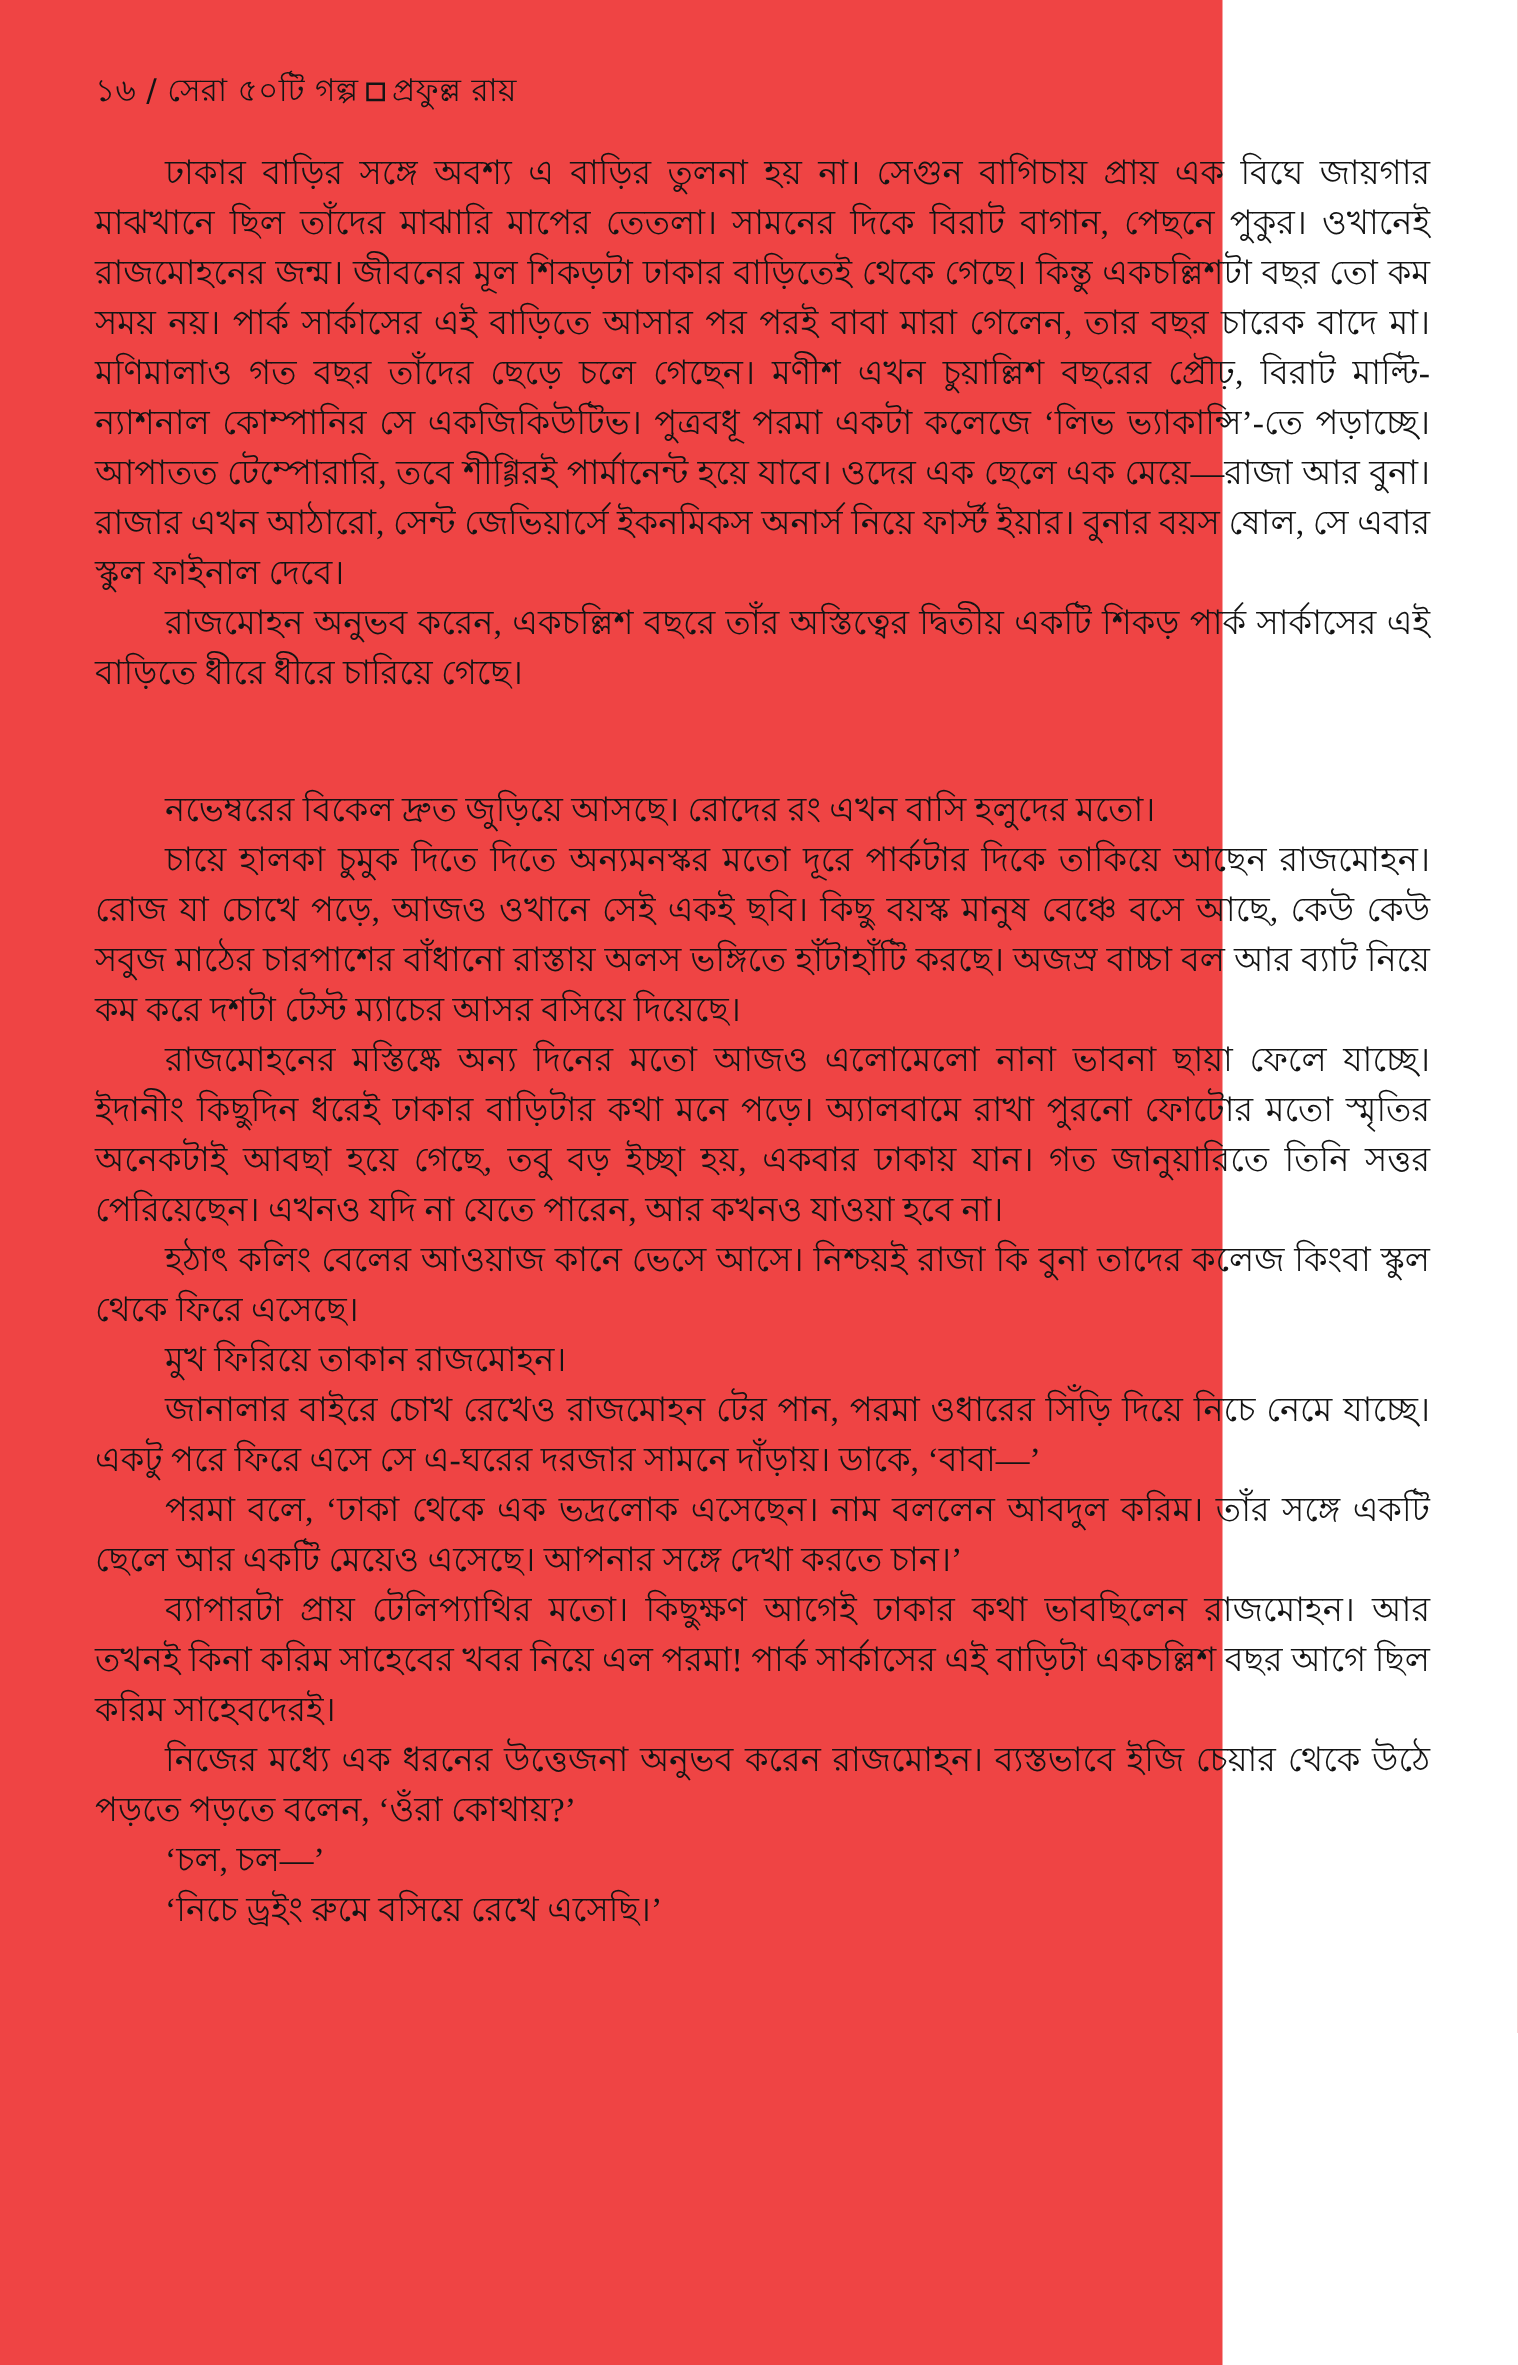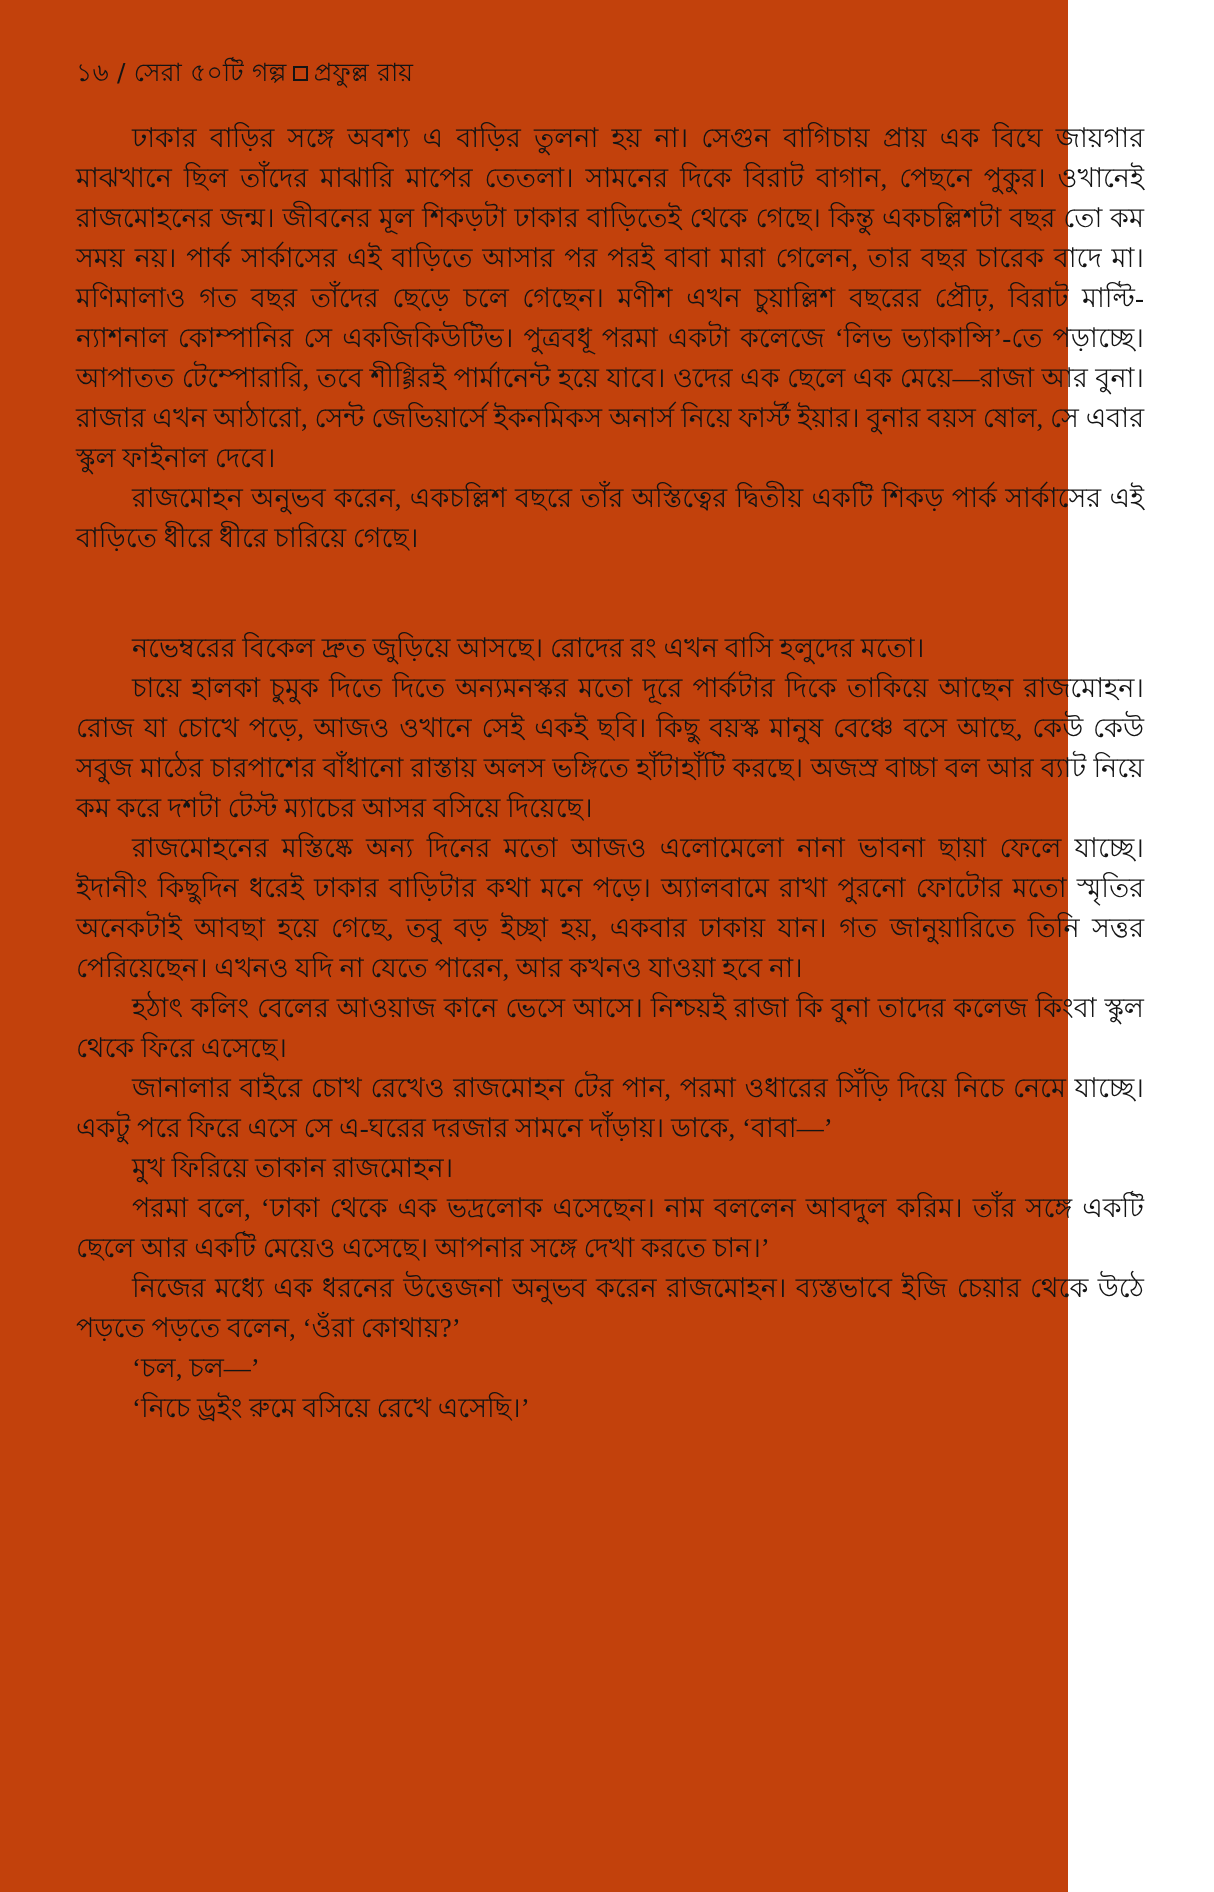--- a/index.html
+++ b/index.html
@@ -3,22 +3,22 @@
 <meta charset="utf-8">
 <style>
   html, body { margin: 0; padding: 0; background: #ffffff; }
   body {
     width: 1214px; height: 1892px; overflow: hidden;
     font-family: "DejaVu Sans", "Liberation Sans", sans-serif;
     color: #141414;
   }
   .page {
     position: relative;
-    width: 1068px; height: 1892px;
-    background: #c2410c;
+    width: 978px; height: 1892px;
+    background: #ef4444;
   }
   .running-head {
     position: absolute; left: 76px; top: 56px;
     font-size: 25px; line-height: 34px; letter-spacing: 0.2px;
     white-space: nowrap;
   }
   .running-head .sep-box {
     display: inline-block; width: 11px; height: 11px;
     border: 2px solid #141414; margin: 0 6px 2px 6px; vertical-align: middle;
   }
@@ -44,21 +44,22 @@
   <div class="body">
     <p class="para">ঢাকার বাড়ির সঙ্গে অবশ্য এ বাড়ির তুলনা হয় না। সেগুন বাগিচায় প্রায় এক বিঘে জায়গার মাঝখানে ছিল তাঁদের মাঝারি মাপের তেতলা। সামনের দিকে বিরাট বাগান, পেছনে পুকুর। ওখানেই রাজমোহনের জন্ম। জীবনের মূল শিকড়টা ঢাকার বাড়িতেই থেকে গেছে। কিন্তু একচল্লিশটা বছর তো কম সময় নয়। পার্ক সার্কাসের এই বাড়িতে আসার পর পরই বাবা মারা গেলেন, তার বছর চারেক বাদে মা। মণিমালাও গত বছর তাঁদের ছেড়ে চলে গেছেন। মণীশ এখন চুয়াল্লিশ বছরের প্রৌঢ়, বিরাট মাল্টি-ন্যাশনাল কোম্পানির সে একজিকিউটিভ। পুত্রবধূ পরমা একটা কলেজে ‘লিভ ভ্যাকান্সি’-তে পড়াচ্ছে। আপাতত টেম্পোরারি, তবে শীগ্গিরই পার্মানেন্ট হয়ে যাবে। ওদের এক ছেলে এক মেয়ে—রাজা আর বুনা। রাজার এখন আঠারো, সেন্ট জেভিয়ার্সে ইকনমিকস অনার্স নিয়ে ফার্স্ট ইয়ার। বুনার বয়স ষোল, সে এবার স্কুল ফাইনাল দেবে।</p>
     <p class="para">রাজমোহন অনুভব করেন, একচল্লিশ বছরে তাঁর অস্তিত্বের দ্বিতীয় একটি শিকড় পার্ক সার্কাসের এই বাড়িতে ধীরে ধীরে চারিয়ে গেছে।</p>
 
     <div class="scene-break"></div>
 
     <p class="para">নভেম্বরের বিকেল দ্রুত জুড়িয়ে আসছে। রোদের রং এখন বাসি হলুদের মতো।</p>
     <p class="para">চায়ে হালকা চুমুক দিতে দিতে অন্যমনস্কর মতো দূরে পার্কটার দিকে তাকিয়ে আছেন রাজমোহন। রোজ যা চোখে পড়ে, আজও ওখানে সেই একই ছবি। কিছু বয়স্ক মানুষ বেঞ্চে বসে আছে, কেউ কেউ সবুজ মাঠের চারপাশের বাঁধানো রাস্তায় অলস ভঙ্গিতে হাঁটাহাঁটি করছে। অজস্র বাচ্চা বল আর ব্যাট নিয়ে কম করে দশটা টেস্ট ম্যাচের আসর বসিয়ে দিয়েছে।</p>
     <p class="para">রাজমোহনের মস্তিষ্কে অন্য দিনের মতো আজও এলোমেলো নানা ভাবনা ছায়া ফেলে যাচ্ছে। ইদানীং কিছুদিন ধরেই ঢাকার বাড়িটার কথা মনে পড়ে। অ্যালবামে রাখা পুরনো ফোটোর মতো স্মৃতির অনেকটাই আবছা হয়ে গেছে, তবু বড় ইচ্ছা হয়, একবার ঢাকায় যান। গত জানুয়ারিতে তিনি সত্তর পেরিয়েছেন। এখনও যদি না যেতে পারেন, আর কখনও যাওয়া হবে না।</p>
     <p class="para">হঠাৎ কলিং বেলের আওয়াজ কানে ভেসে আসে। নিশ্চয়ই রাজা কি বুনা তাদের কলেজ কিংবা স্কুল থেকে ফিরে এসেছে।</p>
+    <p class="para">মুখ ফিরিয়ে তাকান রাজমোহন।</p>
     <p class="para">জানালার বাইরে চোখ রেখেও রাজমোহন টের পান, পরমা ওধারের সিঁড়ি দিয়ে নিচে নেমে যাচ্ছে। একটু পরে ফিরে এসে সে এ-ঘরের দরজার সামনে দাঁড়ায়। ডাকে, ‘বাবা—’</p>
-    <p class="para">মুখ ফিরিয়ে তাকান রাজমোহন।</p>
     <p class="para">পরমা বলে, ‘ঢাকা থেকে এক ভদ্রলোক এসেছেন। নাম বললেন আবদুল করিম। তাঁর সঙ্গে একটি ছেলে আর একটি মেয়েও এসেছে। আপনার সঙ্গে দেখা করতে চান।’</p>
+    <p class="para">ব্যাপারটা প্রায় টেলিপ্যাথির মতো। কিছুক্ষণ আগেই ঢাকার কথা ভাবছিলেন রাজমোহন। আর তখনই কিনা করিম সাহেবের খবর নিয়ে এল পরমা! পার্ক সার্কাসের এই বাড়িটা একচল্লিশ বছর আগে ছিল করিম সাহেবদেরই।</p>
     <p class="para">নিজের মধ্যে এক ধরনের উত্তেজনা অনুভব করেন রাজমোহন। ব্যস্তভাবে ইজি চেয়ার থেকে উঠে পড়তে পড়তে বলেন, ‘ওঁরা কোথায়?’</p>
     <p class="para">‘চল, চল—’</p>
     <p class="para">‘নিচে ড্রইং রুমে বসিয়ে রেখে এসেছি।’</p>
   </div>
 
 </div>
 
 </body></html>

